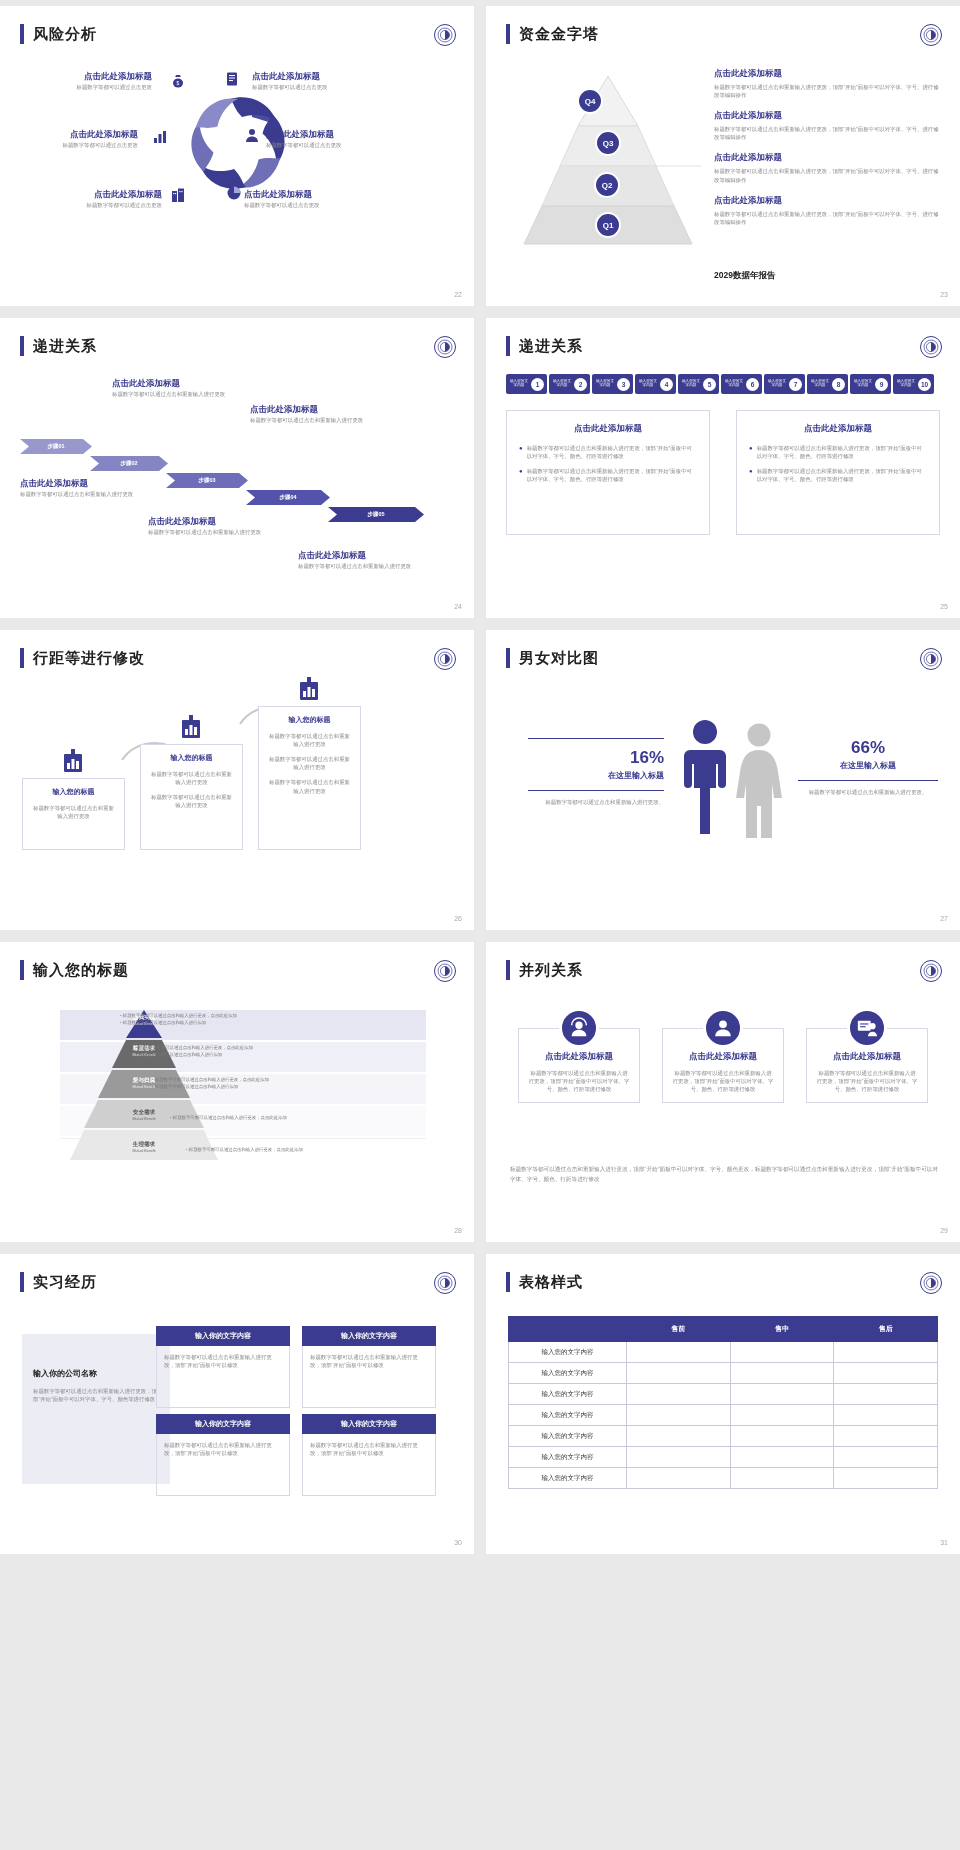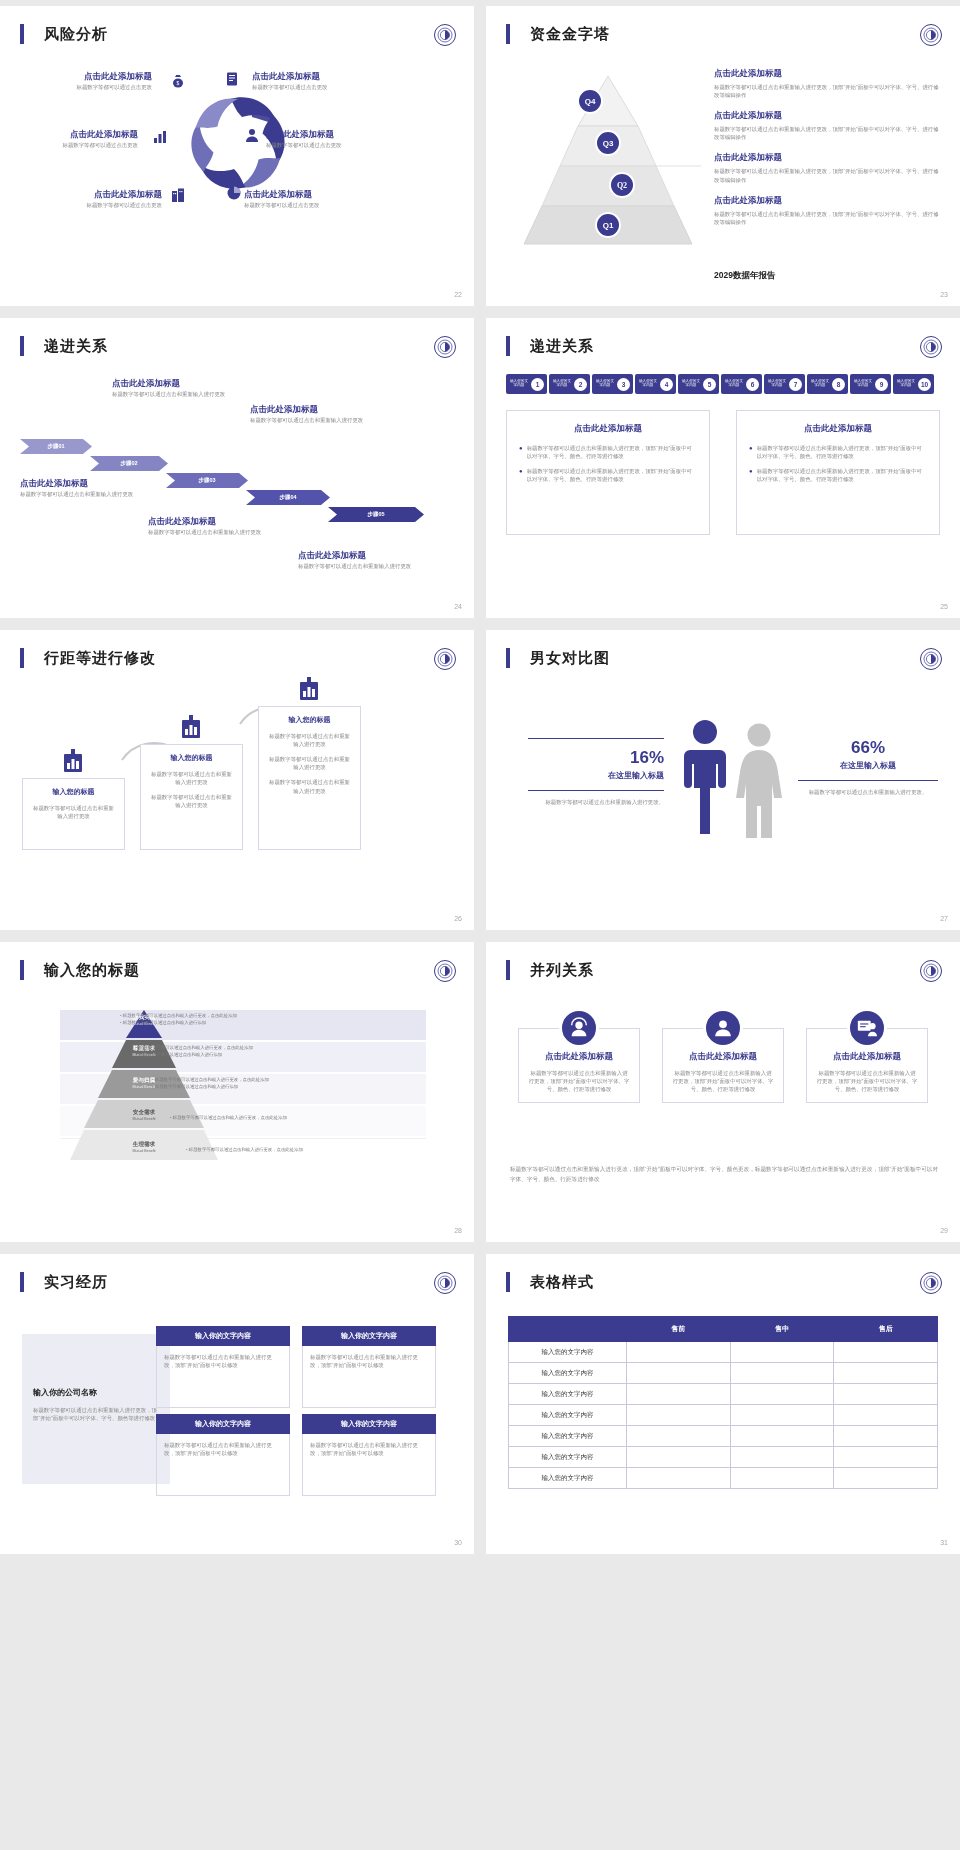--- a/index.html
+++ b/index.html
@@ -22,21 +22,21 @@
     height: 300px;
     background: #ffffff;
     overflow: hidden;
     margin: 0 auto;
   }
   .slide-title {
     position: absolute;
     left: 20px; top: 18px;
     display: flex;
     align-items: center;
-    gap: 20px;
+    gap: 9px;
     text-align: center;
   }
   .title-bar {
     width: 4px; height: 20px;
     background: #3b3b8f;
     display: block;
   }
   .title-text {
     font-size: 15px;
     color: #222;
@@ -162,21 +162,21 @@
   }
   .s29-foot { position: absolute; left: 24px; top: 222px; width: 428px; font-size: 5.6px; color: #888; line-height: 1.8; text-align: justify; }
 
   
   .b30 { position: absolute; }
   .b30 .hdr {
     background: #3b3b8f; color: #fff; font-size: 7px; font-weight: bold;
     text-align: center; padding: 5px 0;
   }
   .b30 .body { border: 1px solid #d7d7e6; border-top: none; padding: 7px; }
-  .co30 { position: absolute; left: 22px; top: 80px; width: 148px; height: 150px; background: #ececf4; padding: 53px 11px 0; }
+  .co30 { position: absolute; left: 22px; top: 80px; width: 148px; height: 150px; background: #ececf4; padding: 34px 11px 0; }
   .co30 .cn { font-size: 8px; font-weight: bold; color: #222; margin-bottom: 8px; }
 
   
   table.t31 { position: absolute; left: 22px; top: 62px; width: 430px; border-collapse: collapse; }
   table.t31 th {
     background: #3b3b8f; color: #fff; font-size: 7px; font-weight: bold;
     padding: 7px 0; border: 1px solid #3b3b8f;
   }
   table.t31 td {
     border: 1px solid #c9c9dc; height: 21px; font-size: 6.5px; color: #333;
@@ -310,21 +310,21 @@
     <div class="pyr">
       <svg width="185" height="185" viewBox="0 0 185 185">
         <polygon points="92,10 122,60 62,60" fill="#f2f2f2" stroke="#ddd" stroke-width="1"></polygon>
         <polygon points="62,60 122,60 140,100 44,100" fill="#ededed" stroke="#ddd" stroke-width="1"></polygon>
         <polygon points="44,100 140,100 158,140 26,140" fill="#e6e6e6" stroke="#ddd" stroke-width="1"></polygon>
         <polygon points="26,140 158,140 176,178 8,178" fill="#dedede" stroke="#d5d5d5" stroke-width="1"></polygon>
         <line x1="140" y1="100" x2="185" y2="100" stroke="#cfcfcf" stroke-width="0.6"></line>
       </svg>
       <div class="badge" style="left:61px;top:22px;">Q4</div>
       <div class="badge" style="left:79px;top:64px;">Q3</div>
-      <div class="badge" style="left:93px;top:106px;font-family:Liberation Serif, serif;">Q2</div>
+      <div class="badge" style="left:78px;top:106px;">Q2</div>
       <div class="badge" style="left:79px;top:146px;">Q1</div>
     </div>
 
     <div class="s23-items">
       <div class="s23-item">
         <div class="hd">点击此处添加标题</div>
         <div class="bd">标题数字等都可以通过点击和重新输入进行更改，顶部“开始”面板中可以对字体、字号、进行修改等编辑操作</div>
       </div>
       <div class="s23-item">
         <div class="hd">点击此处添加标题</div>

